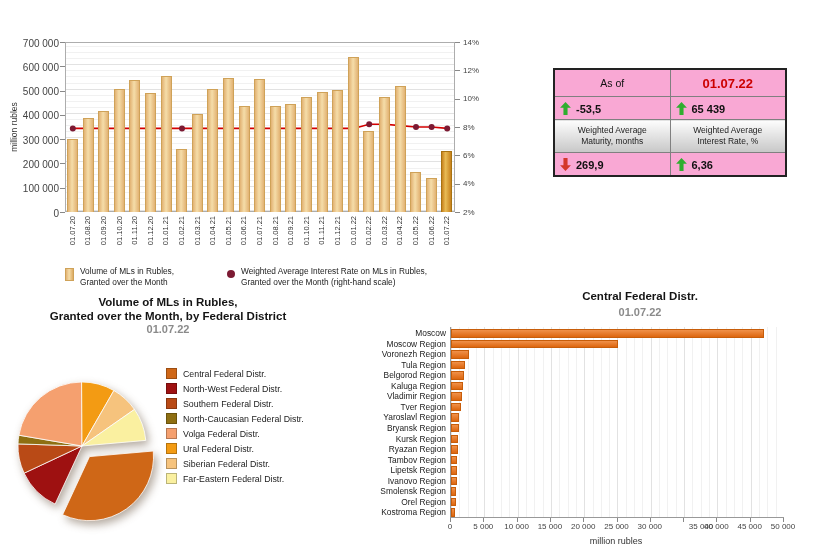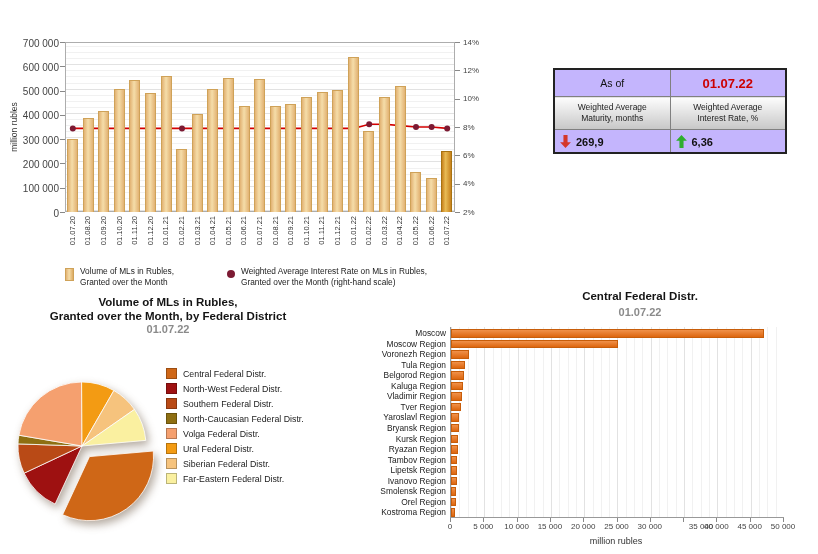--- a/index.html
+++ b/index.html
@@ -16,21 +16,21 @@
   .y2tick{position:absolute;font-size:8px;color:#444;text-align:left;white-space:nowrap;}
   .tickmark{position:absolute;background:#888;}
   .vbar{position:absolute;box-sizing:border-box;border:1px solid #cfa258;border-bottom:none;}
   .xlab{position:absolute;height:12px;line-height:12px;font-size:7.5px;color:#333;text-align:right;transform:rotate(-90deg);white-space:nowrap;}
   .yaxis-rot{position:absolute;width:80px;height:12px;line-height:12px;text-align:center;font-size:8.5px;color:#333;transform:rotate(-90deg);}
   .leg-item{position:absolute;display:flex;align-items:flex-start;}
   .leg-swatch{width:9px;height:13px;margin:2px 6px 0 0;background:linear-gradient(90deg,#e2b273,#f5dda9 45%,#ddab63);border:1px solid #cfa258;box-sizing:border-box;flex:0 0 auto;}
   .leg-dot{width:8px;height:8px;border-radius:50%;background:#7c1a33;margin:4px 6px 0 0;flex:0 0 auto;}
   .leg-text{font-size:8.3px;color:#222;line-height:1.3;}
   
-  .s-table{position:absolute;left:553px;top:68px;width:234px;border-collapse:collapse;border:2px solid #222;background:#c4b5fd;}
+  .s-table{position:absolute;left:553px;top:68px;width:234px;border-collapse:collapse;border:2px solid #222;background:#f9a8d4;}
   .s-table td{border:1px solid #808080;}
   .st-asof{width:50%;text-align:center;font-size:10.5px;color:#111;height:24px;}
   .st-date{width:50%;text-align:center;font-weight:bold;font-size:13px;}
   .st-h{background:linear-gradient(#fdfdfd,#c7c7c7);text-align:center;font-size:8.5px;color:#222;height:30px;line-height:1.3;}
   .st-v{height:20px;font-size:11px;font-weight:bold;color:#111;padding-left:5px;}
   .st-v svg{vertical-align:-2px;margin-right:5px;}
   
   .pie-title{left:8px;top:296px;width:320px;text-align:center;font-size:11.5px;font-weight:bold;color:#141414;line-height:1.2;}
   .pie-subtitle{left:8px;top:323px;width:320px;text-align:center;font-size:11px;font-weight:bold;color:#8a8a8a;}
   #pieLegend{position:absolute;left:166px;top:366px;}
@@ -100,20 +100,28 @@
       <span>Weighted Average Interest Rate on MLs in Rubles,</span><br>
       <span>Granted over the Month (right-hand scale)</span>
     </span>
   </div>
 
   <table class="s-table">
     <tbody>
         <tr>
       <td class="st-asof">As of</td>
       <td class="st-date" style="color: rgb(204, 0, 0);">01.07.22</td>
+    </tr>
+    <tr>
+      <td class="st-v"><span class="tr-ic"><svg width="11" height="13" viewBox="0 0 10 12">
+                <path d="M5 0 L10 5.2 L6.9 5.2 L6.9 12 L3.1 12 L3.1 5.2 L0 5.2 Z" fill="#2fae2f"></path>
+              </svg></span><b>-53,5</b></td>
+      <td class="st-v"><span class="tr-ic"><svg width="11" height="13" viewBox="0 0 10 12">
+                <path d="M5 0 L10 5.2 L6.9 5.2 L6.9 12 L3.1 12 L3.1 5.2 L0 5.2 Z" fill="#2fae2f"></path>
+              </svg></span><b>65 439</b></td>
     </tr>
     <tr>
       <td class="st-h">
         <span>Weighted Average</span><br>
         <span>Maturity, months</span>
       </td>
       <td class="st-h">
         <span>Weighted Average</span><br>
         <span>Interest Rate, %</span>
       </td>

